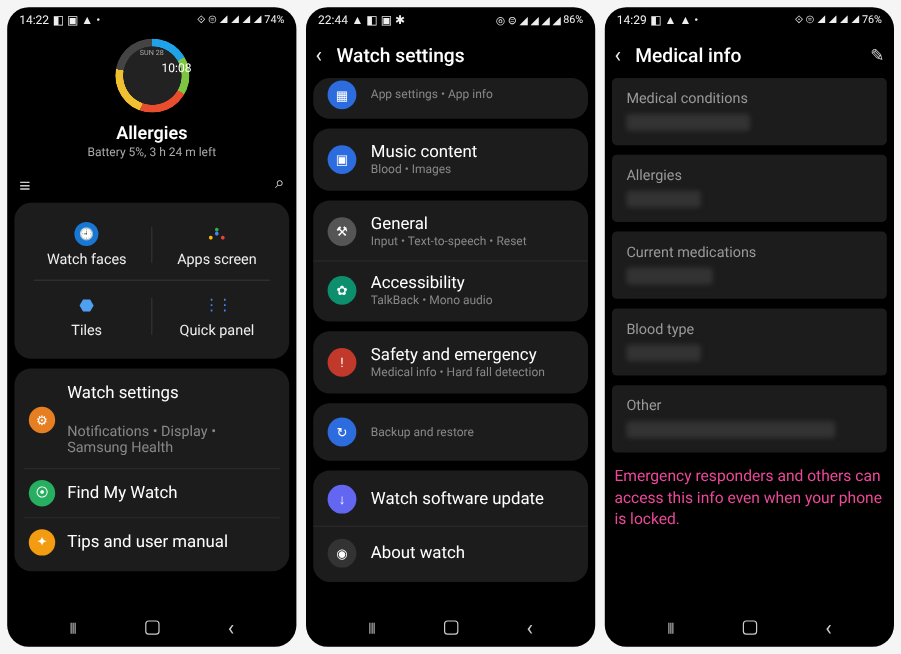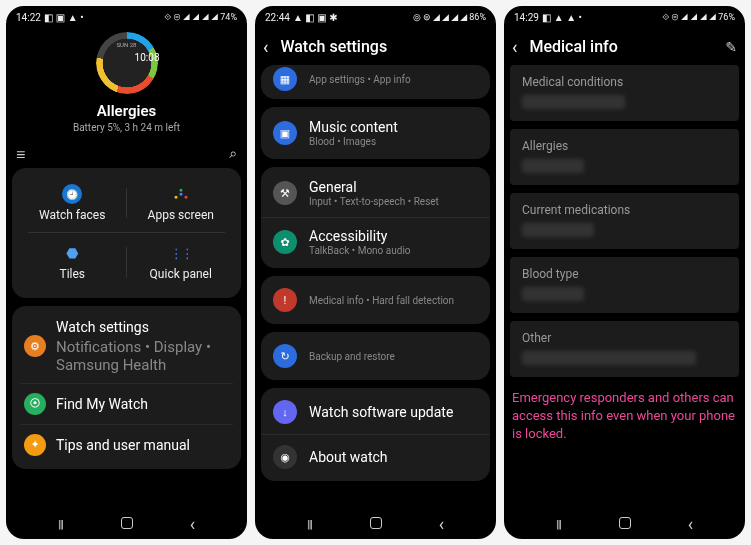--- a/index.html
+++ b/index.html
@@ -81,21 +81,21 @@
   .grid-label { color:#eee; font-size:12px; line-height:1.2; }
   .vline { position:absolute; right:0; top:20%; bottom:20%; width:1px; background:#333; }
   .hline { grid-column:1/3; height:1px; background:#333; margin:0 10px; }
 
   .list-card { background:#1c1c1c; border-radius:14px; margin-top:8px; padding:4px 0; }
   .list-item { display:flex; align-items:center; gap:10px; padding:9px 12px; }
   .list-item + .list-item { border-top:1px solid #2a2a2a; margin:0 8px; padding-left:4px; padding-right:4px; }
   .li-icon { width:22px; height:22px; border-radius:50%; flex-shrink:0; display:flex; align-items:center; justify-content:center; font-size:11px; color:#fff; }
   .li-body { flex:1; }
   .li-title { color:#fff; font-size:14px; }
-  .li-sub { color:#888; font-size:15px; margin-top:3px; line-height:1.2; }
+  .li-sub { color:#888; font-size:12px; margin-top:16px; line-height:1.2; }
 
   
   .header-row { display:flex; align-items:center; gap:12px; padding:10px 8px 8px; }
   .back-arrow { color:#eee; font-size:18px; }
   .header-title { color:#fff; font-size:16px; font-weight:500; flex:1; }
   .setting-card { background:#1c1c1c; border-radius:14px; margin-bottom:8px; padding:2px 0; }
   .setting-item { display:flex; align-items:center; gap:12px; padding:10px 12px; }
   .setting-item + .setting-item { border-top:1px solid #2a2a2a; }
   .si-icon { width:24px; height:24px; border-radius:50%; flex-shrink:0; display:flex; align-items:center; justify-content:center; font-size:11px; color:#fff; }
   .si-body { flex:1; min-width:0; }
@@ -246,20 +246,21 @@
         <div class="si-body">
           <div class="si-title">Accessibility</div>
           <div class="si-sub">TalkBack • Mono audio</div>
         </div>
       </div>
     </div>
     <div class="setting-card">
       <div class="setting-item">
         <div class="si-icon ic-red">!</div>
         <div class="si-body">
+          <div class="si-title">Safety and emergency</div>
           <div class="si-sub">Medical info • Hard fall detection</div>
         </div>
       </div>
     </div>
     <div class="setting-card">
       <div class="setting-item">
         <div class="si-icon ic-blue">↻</div>
         <div class="si-body">
           <div class="si-sub">Backup and restore</div>
         </div>

